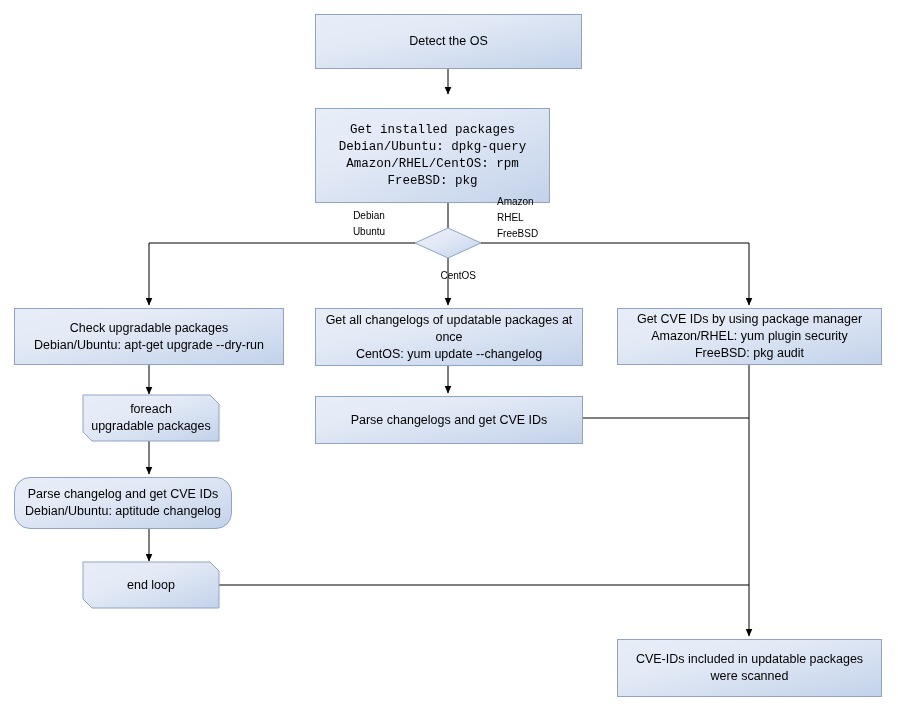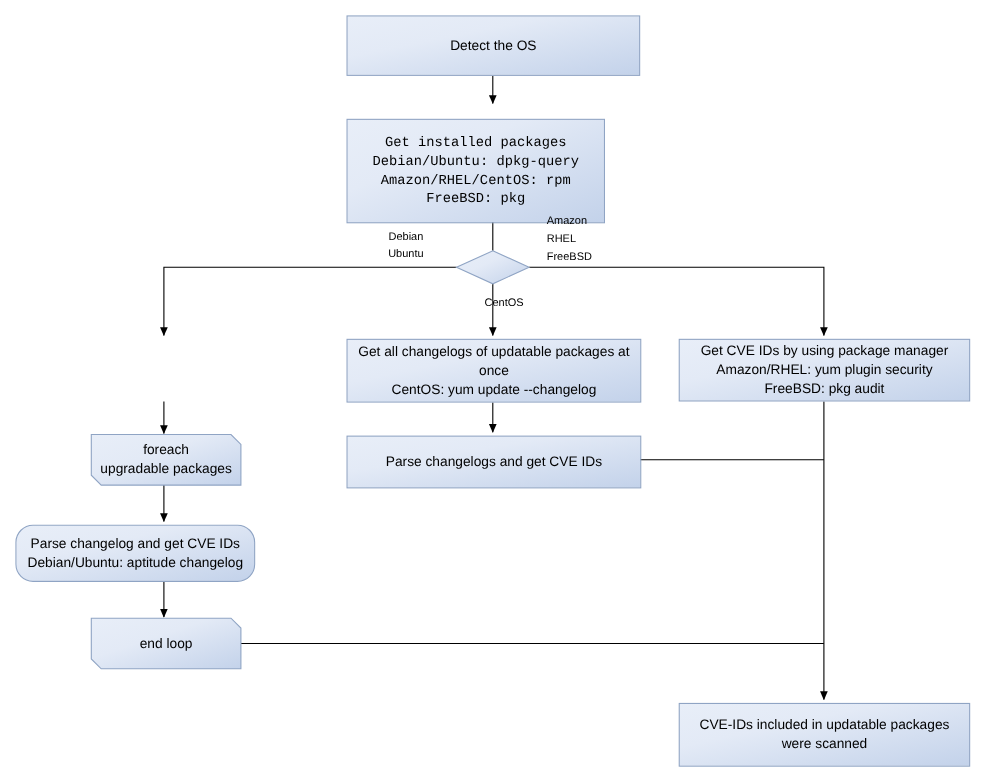--- a/index.html
+++ b/index.html
@@ -136,20 +136,24 @@
 
   <div class="edge-label right-al" style="left:330px; top:208px; width:78px;">Debian
 Ubuntu</div>
 
   <div class="edge-label" style="left:497px; top:194px; width:100px;">Amazon
 RHEL
 FreeBSD</div>
 
   <div class="edge-label" style="left:396px; top:268px; width:80px;text-align:right;">CentOS</div>
 
+  <div class="node" style="left:14px; top:308px; width:270px; height:57px;">
+    <span class="lbl">Check upgradable packages
+Debian/Ubuntu: apt-get upgrade --dry-run</span>
+  </div>
 
   <div class="node" style="left:315px; top:308px; width:268px; height:58px;">
     <span class="lbl">Get all changelogs of updatable packages at once
 CentOS: yum update --changelog</span>
   </div>
 
   <div class="node" style="left:617px; top:308px; width:265px; height:57px;">
     <span class="lbl">Get CVE IDs by using package manager
 Amazon/RHEL: yum plugin security
 FreeBSD: pkg audit</span>

